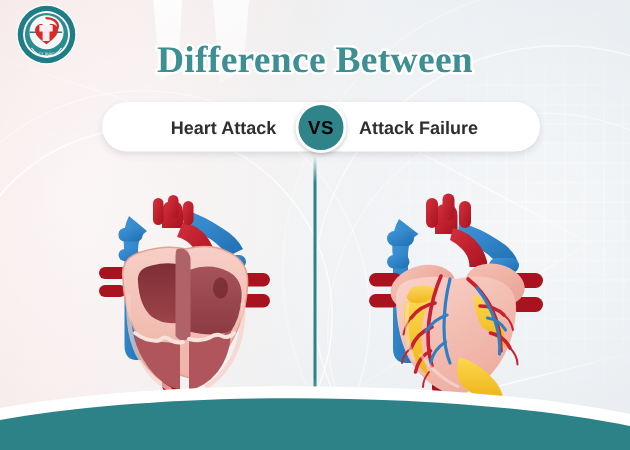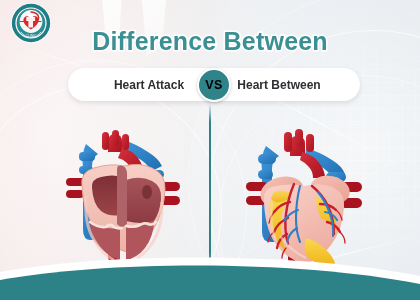--- a/index.html
+++ b/index.html
@@ -54,20 +54,21 @@
   
   #logo{position:absolute;left:9px;top:2px;width:44px;height:44px;}
   
   #title{
     position:absolute;left:0;right:0;top:27px;text-align:center;
     font-size:25px;font-weight:bold;letter-spacing:.2px;
     color:#3c8f93;
     -webkit-text-stroke:3.2px #ffffff;
     paint-order:stroke fill;
     text-shadow:0 1px 0 rgba(255,255,255,.9);
+    font-family:Liberation Serif, serif;
   }
   
   #vs-pill{
     position:absolute;left:68px;top:68px;width:292px;height:33px;
     background:#ffffff;border-radius:17px;
     box-shadow:0 2px 5px rgba(90,90,110,.17);
     display:flex;align-items:center;justify-content:space-between;
     padding:0 16px;box-sizing:border-box;
   }
   .side-label{
@@ -130,21 +131,21 @@
       <path d="M22 10 c4.4 0 7.6 2.6 7.6 5.6 c0 2.4 -2 4.2 -4.4 4.6" fill="none" stroke="#d62b2b" stroke-width="1.5" stroke-linecap="round"></path>
       <path d="M12 30 a12 12 0 0 0 20 0" fill="none" stroke="#ffffff" stroke-width="0.9" opacity=".85"></path>
       <text x="22" y="35" font-size="3.4" fill="#ffffff" text-anchor="middle" font-family="'Liberation Sans',sans-serif" opacity=".9">CLINIC</text>
     </svg>
   </div>
 
   <div id="title">Difference Between</div>
 
   <div id="vs-pill">
     <span class="side-label">Heart Attack</span>
-    <span class="side-label">Heart Between</span>
+    <span class="side-label">Attack Failure</span>
     <span id="vs-badge">VS</span>
   </div>
 
   <div id="divider"></div>
 
   <div class="heart-wrap" id="heart-left">
     <svg viewBox="0 0 150 140" xmlns="http://www.w3.org/2000/svg">
       <defs>
         <linearGradient id="lmusc" x1="0" y1="0" x2="0" y2="1">
           <stop offset="0" stop-color="#f7cfc6"></stop>

